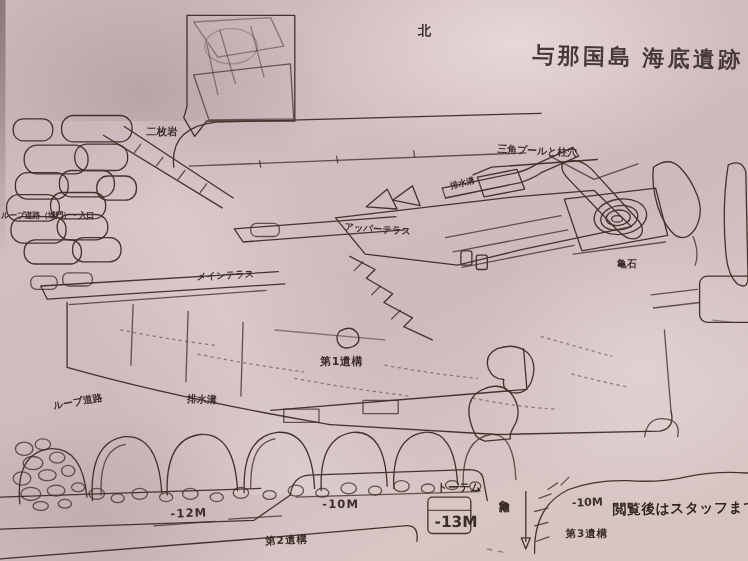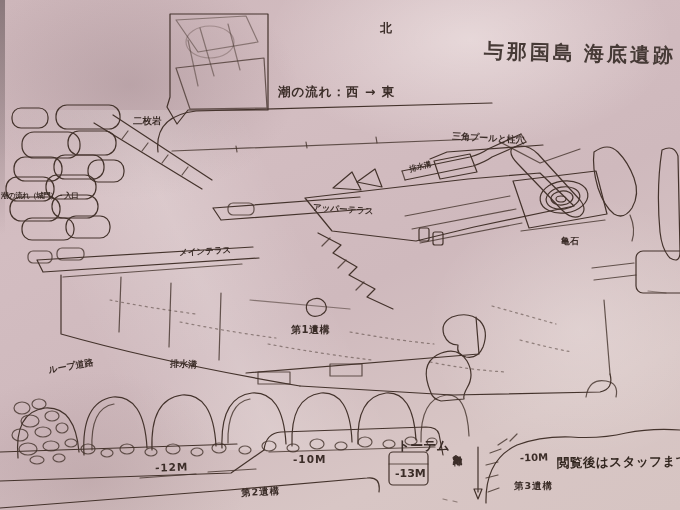--- a/index.html
+++ b/index.html
@@ -190,49 +190,48 @@
       <path d="M478,447 L478,492"></path>
       <path class="ink-fill" d="M478,499 l-4,-10 l8,0 z"></path>
       <path class="thin" style="opacity:.5" d="M443,499 l4,1 m6,1 l4,1"></path>
     </g>
   </svg>
 
   <div class="lbl" style="left:380px;top:21px;font-size:12px;font-weight:700">北</div>
 
   <div class="lbl" style="left:484px;top:41px;font-size:20px;font-weight:700;letter-spacing:3px;transform:rotate(1.5deg);font-family:'Liberation Serif','DejaVu Serif',serif;color:#463a36">与那国島 海底遺跡</div>
 
-  <div class="lbl" style="left:278px;top:84px;font-size:12.5px;font-weight:700;letter-spacing:1px">潮の流れ：西 → 東</div>
 
   <div class="lbl" style="left:133px;top:115px;font-size:9.5px">二枚岩</div>
 
-  <div class="lbl" style="left:1px;top:191px;font-size:7.5px;letter-spacing:-0.5px">潮の流れ（城門）・入口</div>
+  <div class="lbl" style="left:1px;top:191px;font-size:7.5px;letter-spacing:-0.5px">ループ道路（城門）・入口</div>
 
   <div class="lbl" style="left:452px;top:133px;font-size:9px;transform:rotate(3deg)">三角プールと柱穴</div>
 
   <div class="lbl" style="left:409px;top:162px;font-size:7.5px;transform:rotate(-14deg)">排水溝</div>
 
   <div class="lbl" style="left:313px;top:204px;font-size:8.5px;transform:rotate(4deg)">アッパーテラス</div>
 
   <div class="lbl" style="left:179px;top:246px;font-size:8.5px;transform:rotate(-3deg)">メインテラス</div>
 
   <div class="lbl" style="left:561px;top:236px;font-size:9px">亀石</div>
 
   <div class="lbl" style="left:291px;top:324px;font-size:10px;letter-spacing:.5px">第1遺構</div>
 
   <div class="lbl" style="left:46px;top:361px;width:50px;font-size:9px;transform:rotate(-10deg);text-align:center;white-space:normal">ループ道路</div>
 
   <div class="lbl" style="left:170px;top:359px;font-size:9px;transform:rotate(2deg)">排水溝</div>
 
-  <div class="lbl" style="left:397px;top:438px;font-size:13px">トーテム</div>
+  <div class="lbl" style="left:397px;top:438px;font-size:10px">トーテム</div>
 
   <div class="lbl" style="left:155px;top:461px;font-size:10.5px;letter-spacing:1px;transform:rotate(-2deg)">-12M</div>
 
   <div class="lbl" style="left:293px;top:453px;font-size:10.5px;letter-spacing:1px">-10M</div>
 
-  <div class="lbl" style="left:395px;top:467px;font-size:11px">-13M</div>
+  <div class="lbl" style="left:395px;top:467px;font-size:14px">-13M</div>
 
   <div class="lbl" style="left:241px;top:486px;font-size:9.5px;letter-spacing:1px;transform:rotate(-3deg)">第2遺構</div>
 
   <div class="lbl" style="left:452px;top:447px;font-size:9.5px;font-weight:700;writing-mode:vertical-rl;letter-spacing:1px">亀神殿へ</div>
 
   <div class="lbl" style="left:520px;top:452px;font-size:10px;transform:rotate(-2deg)">-10M</div>
 
   <div class="lbl" style="left:557px;top:454px;font-size:12.5px;font-weight:700;letter-spacing:.5px;transform:rotate(-1deg);color:#32261f">閲覧後はスタッフまで返</div>
 
   <div class="lbl" style="left:514px;top:480px;font-size:9.5px;letter-spacing:1px">第3遺構</div>

